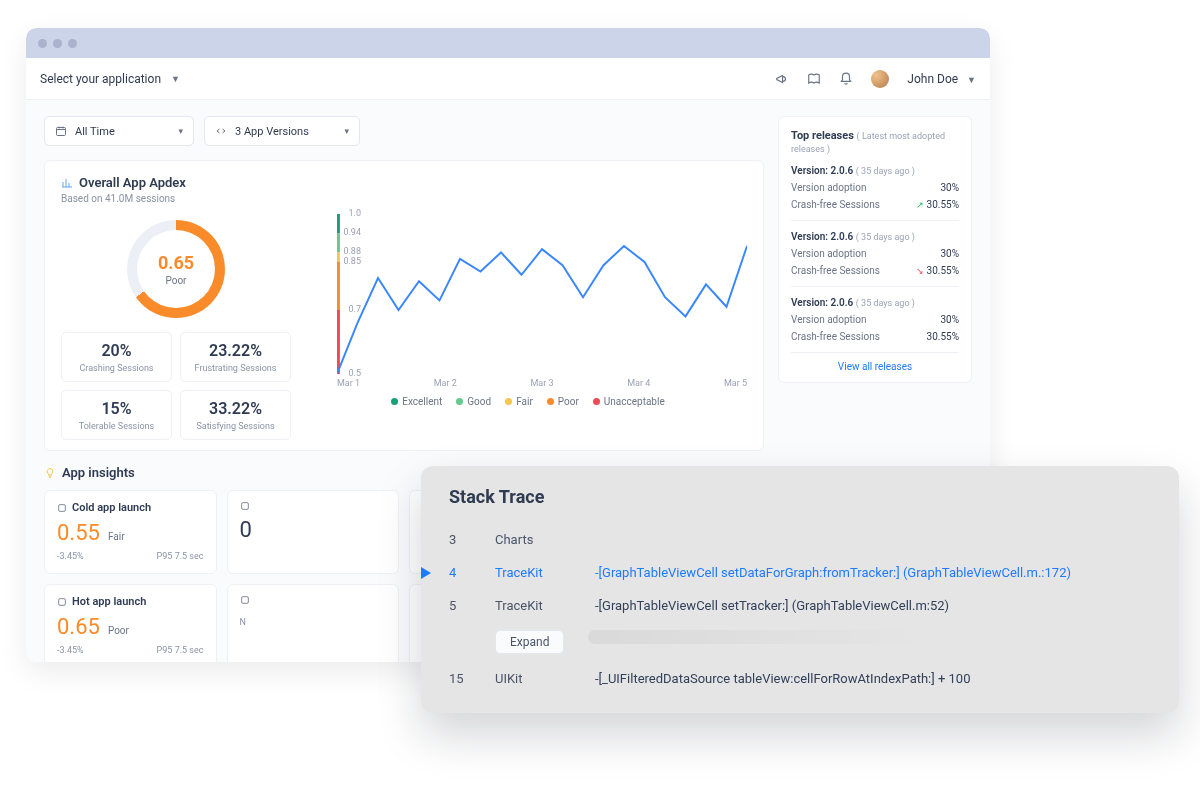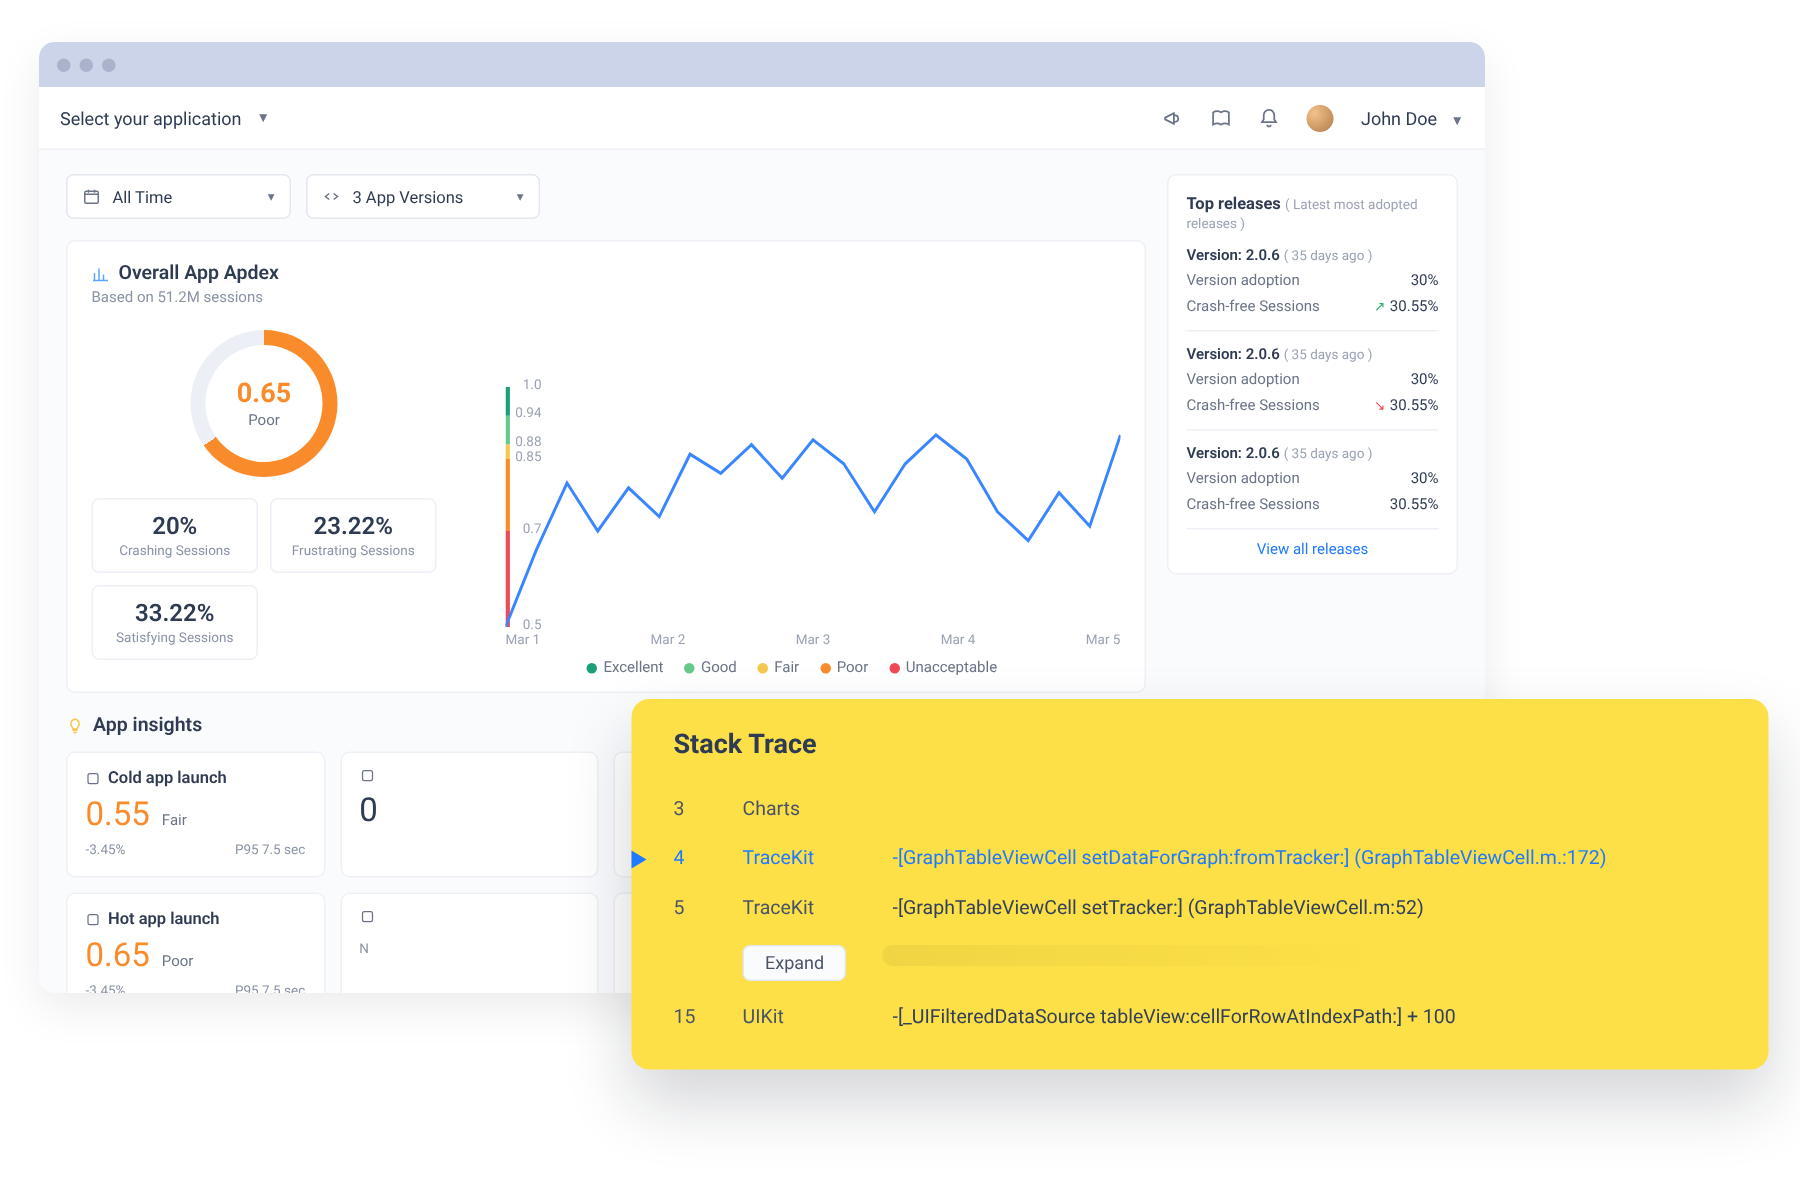--- a/index.html
+++ b/index.html
@@ -66,21 +66,21 @@
   .gauge-val { font-size: 18px; font-weight: 700; color: #fa8b2a; }
   .gauge-lbl { font-size: 10px; color: #6b7487; margin-top: 2px;}
 
   .tile-grid { display:grid; grid-template-columns: 1fr 1fr; gap:8px; width: 100%; }
   .tile {
     border: 1px solid #eef0f5; border-radius: 5px; padding: 8px 6px; text-align:center;
   }
   .tile-val { font-size: 16px; font-weight: 600; color:#2f3b52; }
   .tile-lbl { font-size: 9px; color:#8a93a6; margin-top:3px;}
 
-  .chart-col { flex:1; position:relative;margin-top:44px; }
+  .chart-col { flex:1; position:relative; }
   .chart-ylabels { position:absolute; left:0; top:0; font-size:9px; color:#9aa2b4; line-height:1; }
   .chart-ylabels div { position:absolute; right: 100%; padding-right:2px;}
   .chart-area { position:relative; margin-left: 28px; height: 160px; }
   .chart-area svg { width:100%; height:100%;}
   .chart-xlabels { display:flex; justify-content:space-between; font-size:9px; color:#9aa2b4; margin-left:28px; margin-top:4px;}
   .chart-legend { display:flex; gap:14px; justify-content:center; margin-top:8px; font-size:10px; color:#6b7487; align-items:center;}
   .chart-legend .lg { display:flex; align-items:center; gap:4px;}
   .chart-legend .d { width:7px; height:7px; border-radius:50%;}
 
   .section-head { font-size: 13px; font-weight:600; color:#2f3b52; display:flex; align-items:center; gap:6px; margin: 6px 0 10px;}
@@ -106,21 +106,21 @@
   .release .verline { font-size:10px; color:#2f3b52; font-weight: 600;}
   .release .age { font-weight:400; font-size:9px; color:#9aa2b4;}
   .release .row { display:flex; justify-content:space-between; font-size:10px; color:#6b7487; margin-top:6px;}
   .release .val { color:#2f3b52;}
   .trend-up { color:#27b36a; font-size:9px; margin-right:3px;}
   .trend-down { color:#ef4a55; font-size:9px; margin-right:3px;}
   .viewall { text-align:center; font-size:10px; color:#1f7aff; padding:8px 0 2px; border-top:1px solid #eef0f5; cursor:pointer;}
 
   
   .stacktrace {
-    position:absolute; left: 421px; top: 466px; width: 758px; background:#fde047;
+    position:absolute; left: 421px; top: 466px; width: 758px; background:#e5e5e5;
     border-radius: 12px; box-shadow: 0 22px 45px rgba(16,24,40,0.18);
     padding: 20px 28px 18px;
   }
   .st-title { font-size: 18px; font-weight: 700; color:#2f3b52; margin-bottom: 16px;}
   .st-row { display:flex; align-items:center; gap: 24px; padding: 9px 0; font-size: 13px; color:#4a5468;}
   .st-row .num { width: 22px; text-align:left; color:#4a5468;}
   .st-row .mod { width: 76px; color:#4a5468;}
   .st-row .txt { flex:1; color:#32405a; white-space: nowrap; overflow:hidden; text-overflow: ellipsis;}
   .st-row.active { color:#1f7aff; position:relative;}
   .st-row.active .num, .st-row.active .mod, .st-row.active .txt { color:#1f7aff; }
@@ -210,38 +210,42 @@
 
         <div class="panel">
           <div class="panel-title">
             <span class="ic">
               <svg width="12" height="12" viewBox="0 0 24 24" fill="none" stroke="#5aa6ff" stroke-width="2">
                   <path d="M4 20V10M10 20V4M16 20v-8M22 20H2"></path>
                 </svg>
             </span>
             <span>Overall App Apdex</span>
           </div>
-          <div class="panel-sub">Based on 51.2M sessions</div>
+          <div class="panel-sub">Based on 41.0M sessions</div>
 
           <div class="apdex-body">
             <div class="gauge-col">
               <div class="gauge">
                 <div class="gauge-inner">
                   <div class="gauge-val">0.65</div>
                   <div class="gauge-lbl">Poor</div>
                 </div>
               </div>
               <div class="tile-grid" id="apdex-tiles">
                   <div class="tile">
                     <div class="tile-val">20%</div>
                     <div class="tile-lbl">Crashing Sessions</div>
                   </div>
                   <div class="tile">
                     <div class="tile-val">23.22%</div>
                     <div class="tile-lbl">Frustrating Sessions</div>
+                  </div>
+                  <div class="tile">
+                    <div class="tile-val">15%</div>
+                    <div class="tile-lbl">Tolerable Sessions</div>
                   </div>
                   <div class="tile">
                     <div class="tile-val">33.22%</div>
                     <div class="tile-lbl">Satisfying Sessions</div>
                   </div>
                 </div>
             </div>
 
             <div class="chart-col">
               <div class="chart-area">

